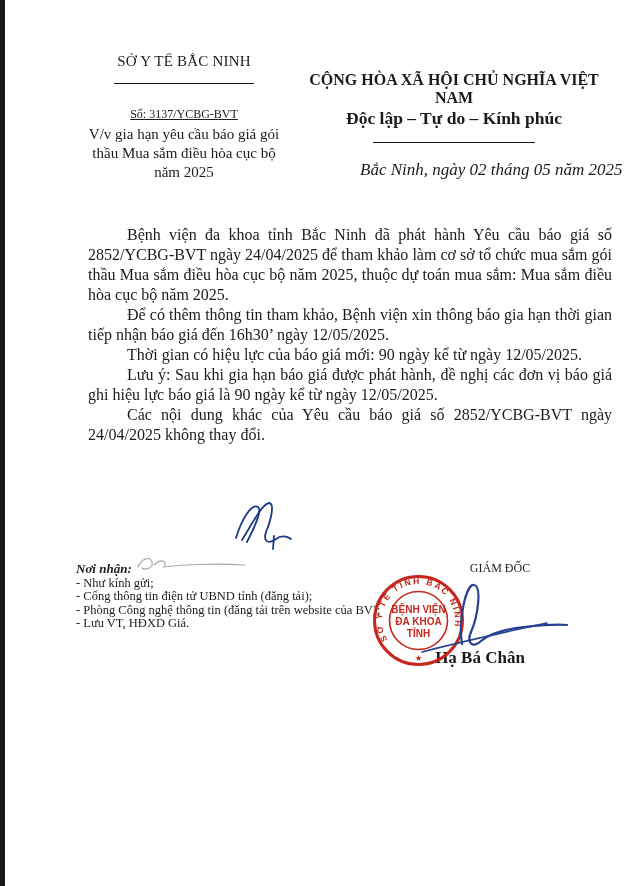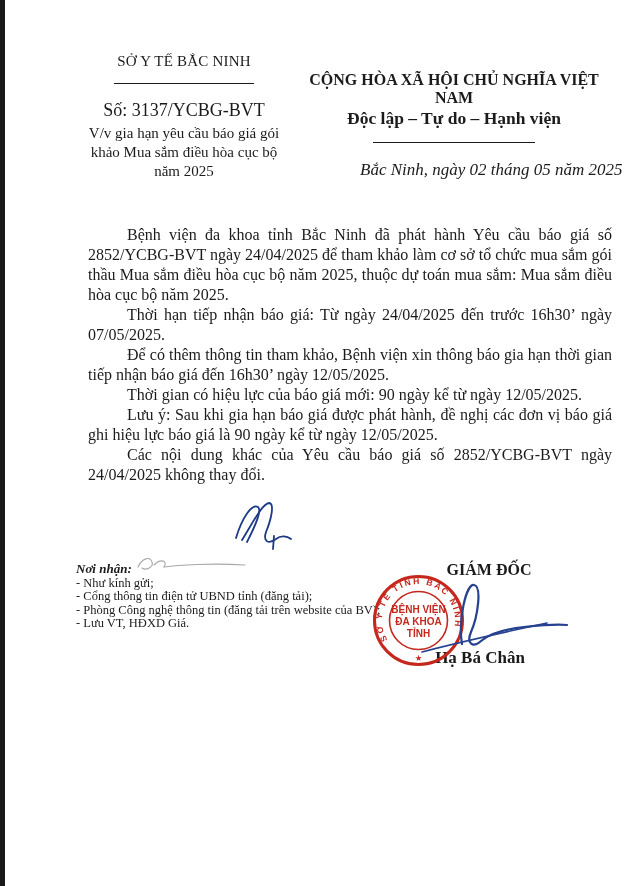--- a/index.html
+++ b/index.html
@@ -5,76 +5,75 @@
   html,body{margin:0;padding:0;}
   body{background:#ffffff;font-family:"Liberation Serif", serif;color:#1b1b1b;}
   .page{position:relative;width:637px;height:886px;background:#ffffff;overflow:hidden;}
   .leftbar{position:absolute;left:0;top:0;width:5px;height:886px;background:#191919;}
 
   
   .hdr-left{position:absolute;left:69px;top:53px;width:230px;text-align:center;}
   .hdr-left .agency{font-size:15px;letter-spacing:.2px;}
   .hdr-left .org{font-size:17px;font-weight:bold;margin-top:1px;}
   .hdr-left .rule{display:inline-block;width:140px;border-bottom:1.6px solid #1b1b1b;margin-top:2px;}
-  .hdr-left .docno{font-size:18px;margin-top:12px;}
+  .hdr-left .docno{font-size:12px;margin-top:19px;text-decoration:underline;}
   .hdr-left .subject{font-size:15px;line-height:19px;margin-top:3px;}
 
   .hdr-right{position:absolute;left:308px;top:51px;width:292px;text-align:center;margin-top:20px;}
   .hdr-right .national{font-size:16px;font-weight:bold;}
   .hdr-right .motto{font-size:17.5px;font-weight:bold;margin-top:1px;}
   .hdr-right .rule{display:inline-block;width:162px;border-bottom:1.6px solid #1b1b1b;margin-top:2px;}
   .hdr-right .dateline{font-size:17px;font-style:italic;margin-top:13px;padding-left:52px;white-space:nowrap;}
 
   
   .letter{position:absolute;left:88px;top:203px;width:524px;font-size:16px;line-height:20px;}
   .salutation{text-align:center;padding-right:34px;}
   .letter p{margin:0;text-align:justify;text-indent:39px;}
   .letter p.first{margin-top:22px;}
   .letter p.closing{text-align:left;}
 
   
   .recipients{position:absolute;left:76px;top:559px;width:392px;}
   .recipients .label{font-size:13px;font-weight:bold;font-style:italic;}
   .recipients .item{font-size:12.5px;line-height:13.4px;}
 
-  .signer-title{position:absolute;left:409px;top:561px;width:160px;text-align:center;font-size:16px;font-weight:bold;}
+  .signer-title{position:absolute;left:420px;top:561px;width:160px;text-align:center;font-size:12px;font-weight:normal;}
   .signer-name{position:absolute;left:400px;top:648px;width:160px;text-align:center;font-size:17px;font-weight:bold;}
 
   .stamp{position:absolute;left:371px;top:573px;}
   .sig-director{position:absolute;left:398px;top:572px;}
   .sig-initial{position:absolute;left:228px;top:496px;}
   .pen-mark{position:absolute;left:133px;top:554px;}
 </style>
 </head>
 <body>
 
 <div class="page">
   <div class="leftbar"></div>
 
   <div class="hdr-left">
     <div class="agency">SỞ Y TẾ BẮC NINH</div>
     <span class="rule"></span>
     <div class="docno">Số: 3137/YCBG-BVT</div>
     <div class="subject">
       <div>V/v gia hạn yêu cầu báo giá gói</div>
-      <div>khảo Mua sắm điều hòa cục bộ</div>
+      <div>thầu Mua sắm điều hòa cục bộ</div>
       <div>năm 2025</div>
     </div>
   </div>
 
   <div class="hdr-right">
     <div class="national">CỘNG HÒA XÃ HỘI CHỦ NGHĨA VIỆT NAM</div>
-    <div class="motto">Độc lập – Tự do – Hạnh viện</div>
+    <div class="motto">Độc lập – Tự do – Kính phúc</div>
     <span class="rule"></span>
     <div class="dateline">Bắc Ninh, ngày 02 tháng 05 năm 2025</div>
   </div>
 
   <div class="letter">
     <p class="first">Bệnh viện đa khoa tỉnh Bắc Ninh đã phát hành Yêu cầu báo giá số 2852/YCBG-BVT ngày 24/04/2025 để tham khảo làm cơ sở tổ chức mua sắm gói thầu Mua sắm điều hòa cục bộ năm 2025, thuộc dự toán mua sắm: Mua sắm điều hòa cục bộ năm 2025.</p>
-    <p>Thời hạn tiếp nhận báo giá: Từ ngày 24/04/2025 đến trước 16h30’ ngày 07/05/2025.</p>
     <p>Để có thêm thông tin tham khảo, Bệnh viện xin thông báo gia hạn thời gian tiếp nhận báo giá đến 16h30’ ngày 12/05/2025.</p>
     <p>Thời gian có hiệu lực của báo giá mới: 90 ngày kể từ ngày 12/05/2025.</p>
     <p>Lưu ý: Sau khi gia hạn báo giá được phát hành, đề nghị các đơn vị báo giá ghi hiệu lực báo giá là 90 ngày kể từ ngày 12/05/2025.</p>
     <p>Các nội dung khác của Yêu cầu báo giá số 2852/YCBG-BVT ngày 24/04/2025 không thay đổi.</p>
   </div>
 
   <svg class="sig-initial" width="75" height="55" viewBox="0 0 75 55">
     <g fill="none" stroke="#1d3a86" stroke-width="1.8" stroke-linecap="round">
       <path d="M 8,42 C 14,22 24,7 30,11 C 35,15 24,36 19,46"></path>
       <path d="M 14,44 C 24,28 34,8 41,7 C 47,7 43,24 38,36 C 35,45 40,49 48,43 C 53,39 59,40 63,43"></path>

